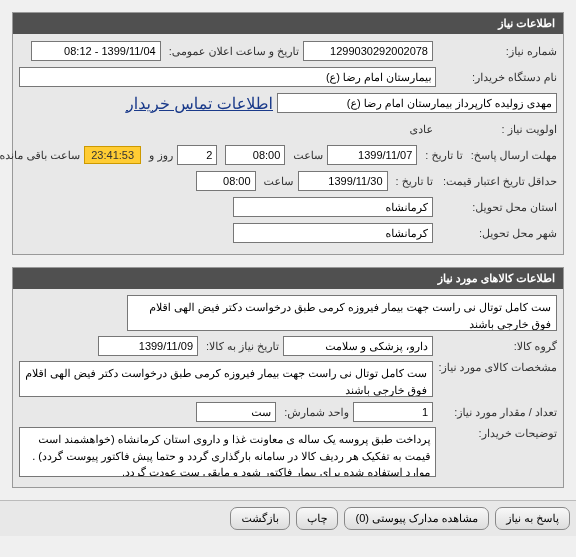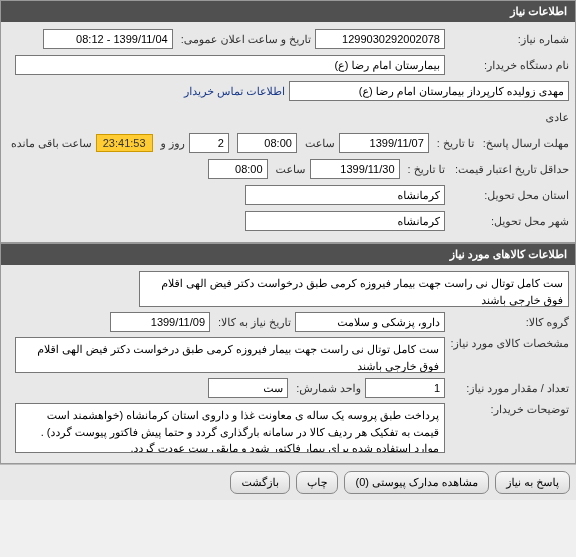--- a/index.html
+++ b/index.html
@@ -5,21 +5,21 @@
     * { box-sizing: border-box; margin: 0; padding: 0; }
     body {
       font-family: Tahoma, Arial, sans-serif;
       font-size: 11px;
       background: #f0f0f0;
       direction: rtl;
       width: 576px;
     }
     .panel {
       border: 1px solid #999;
-      margin: 0;
+      margin: 12px;
       background: #e8e8e8;
     }
     .panel-header {
       background: #505050;
       color: #fff;
       padding: 4px 8px;
       font-size: 11px;
       font-weight: bold;
     }
     .form-body {
@@ -60,22 +60,23 @@
       padding: 3px 5px;
       font-size: 11px;
       font-family: Tahoma, Arial, sans-serif;
       resize: none;
       line-height: 1.5;
     }
     .textarea-2 { width: 430px; height: 36px; }
     .textarea-3 { width: 430px; height: 50px; }
     .link {
       color: #1a3a8a;
+      text-decoration: underline;
       cursor: pointer;
-      font-size: 11px;
+      font-size: 16px;
     }
     .countdown {
       background: #ffcc33;
       color: #333;
       padding: 2px 6px;
       border: 1px solid #cc9900;
       font-size: 11px;
       text-align: right;
     }
     .btn-bar {
@@ -116,20 +117,21 @@
       <span class="label label-w1">نام دستگاه خریدار:</span>
       <input class="input input-xl" readonly="" value="بیمارستان امام رضا (ع)" style="">
     </div>
 
     <div class="row">
       <input class="input input-lg" readonly="" value="مهدی زولیده کارپرداز بیمارستان امام رضا (ع)" style="">
       <a class="link">اطلاعات تماس خریدار</a>
     </div>
 
     <div class="row">
+      <span class="label label-w1">اولویت نیاز :</span>
       <span class="label">عادی</span>
     </div>
 
     <div class="row">
       <span class="label label-w1">مهلت ارسال پاسخ:</span>
       <span class="label">تا تاریخ :</span>
       <input class="input" style="width: 90px;" readonly="" value="1399/11/07">
       <span class="label">ساعت</span>
       <input class="input input-time" readonly="" value="08:00" style="">
       <span class="spacer"></span>

